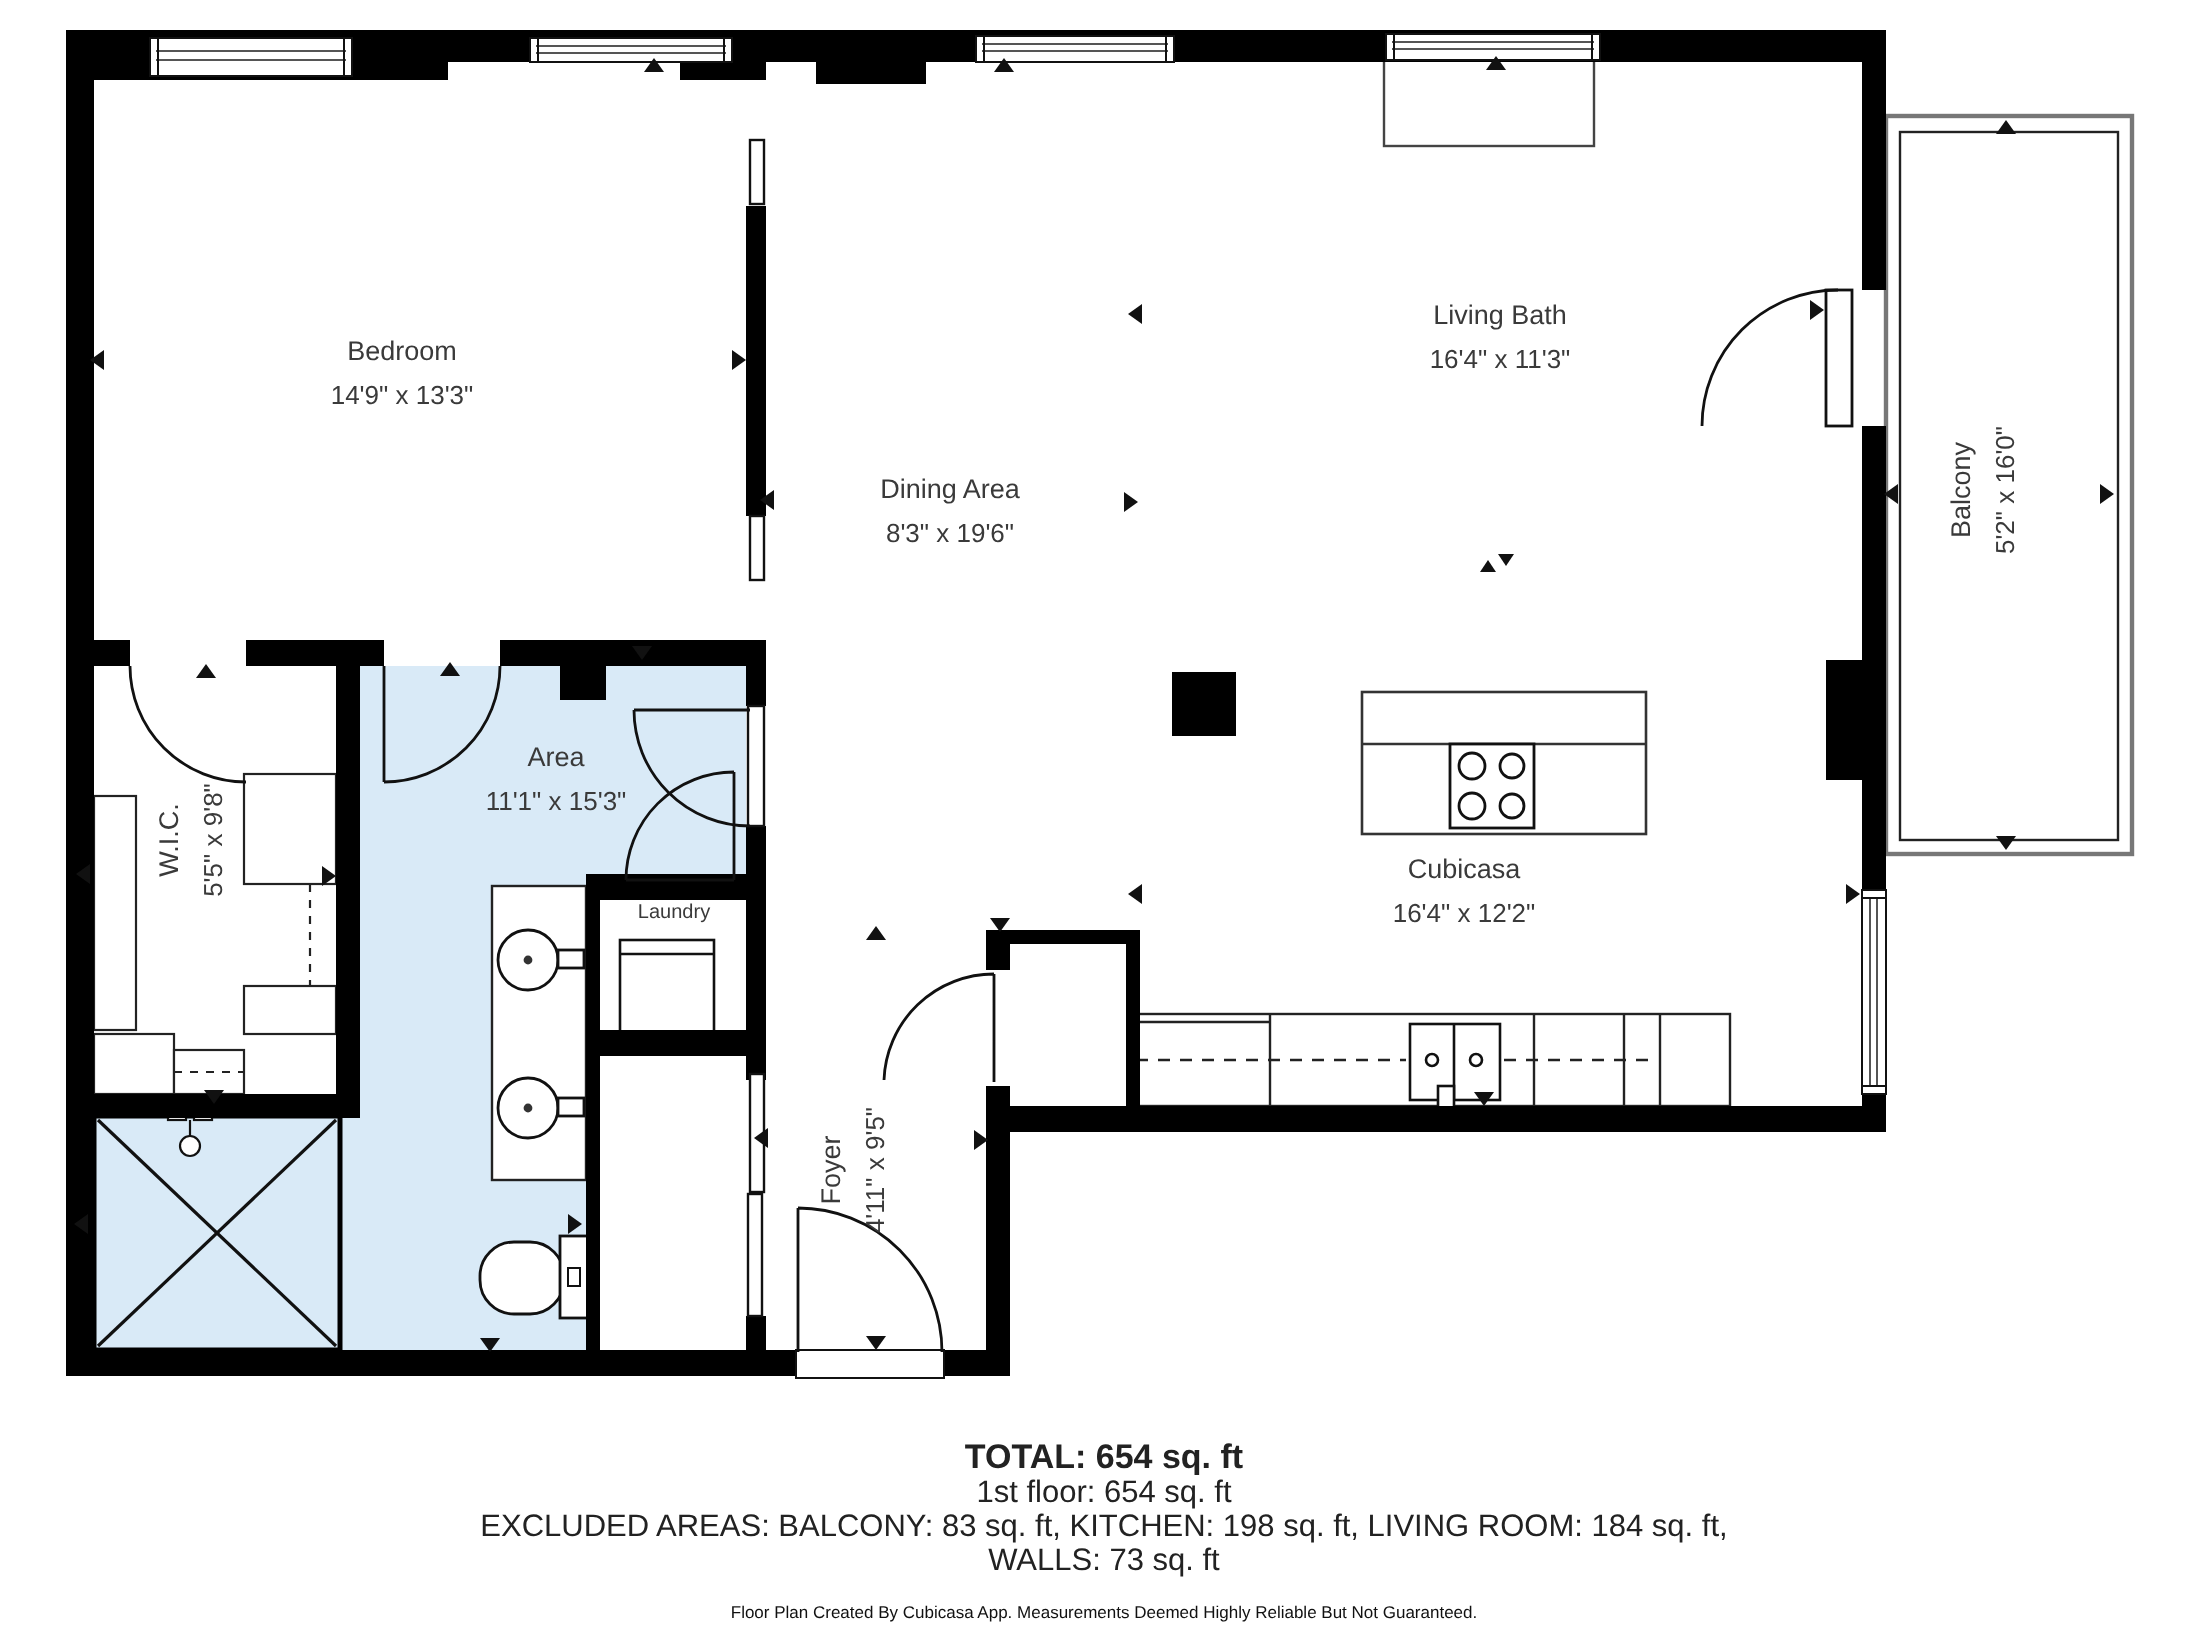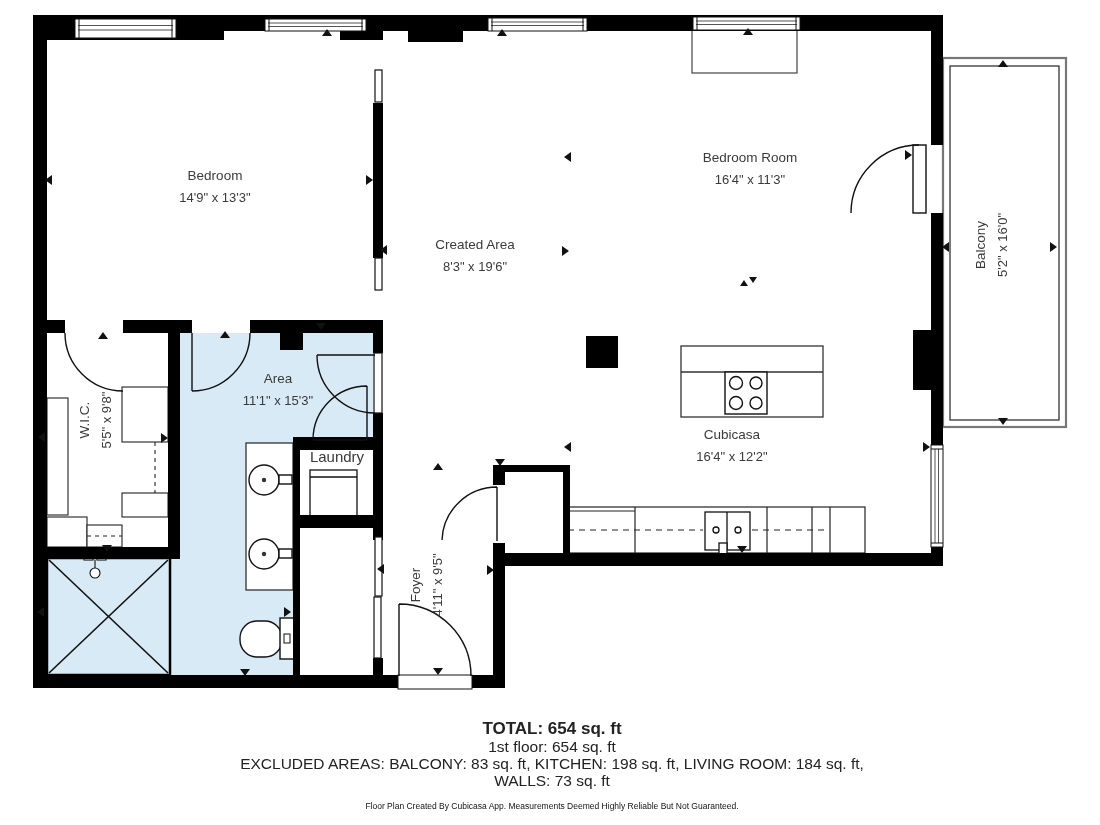--- a/index.html
+++ b/index.html
@@ -226,42 +226,42 @@
         <path d="M161 433 L161 443 L168 438 Z"></path>
     <path d="M487 565 L487 575 L494 570 Z"></path>
         <path d="M923 442 L923 452 L930 447 Z"></path>
     <path d="M905 150 L905 160 L912 155 Z"></path>
         <path d="M284 607 L284 617 L291 612 Z"></path>
     <path d="M740 286 L748 286 L744 280 Z"></path>
         <path d="M749 277 L757 277 L753 283 Z"></path>
   </g>
 </svg>
 
-  <div class="hlabel" style="left:215px;top:187px">
+  <div class="hlabel" style="left:201px;top:187px">
     <div class="room-name">Bedroom</div>
     <div class="room-dims">14'9" x 13'3"</div>
   </div>
   <div class="hlabel" style="left:475px;top:256px">
-    <div class="room-name">Created Area</div>
+    <div class="room-name">Dining Area</div>
     <div class="room-dims">8'3" x 19'6"</div>
   </div>
   <div class="hlabel" style="left:750px;top:169px">
-    <div class="room-name">Bedroom Room</div>
+    <div class="room-name">Living Bath</div>
     <div class="room-dims">16'4" x 11'3"</div>
   </div>
   <div class="hlabel" style="left:732px;top:446px">
     <div class="room-name">Cubicasa</div>
     <div class="room-dims">16'4" x 12'2"</div>
   </div>
   <div class="hlabel" style="left:278px;top:390px">
     <div class="room-name">Area</div>
     <div class="room-dims">11'1" x 15'3"</div>
   </div>
   <div class="hlabel" style="left:337px;top:457px">
-    <div class="room-name" style="font-size:15px">Laundry</div>
+    <div class="room-name" style="font-size:10px">Laundry</div>
   </div>
   <div class="vlabel" style="left:96px;top:420px">
     <div class="room-name">W.I.C.</div>
     <div class="room-dims">5'5" x 9'8"</div>
   </div>
   <div class="vlabel" style="left:427px;top:585px">
     <div class="room-name">Foyer</div>
     <div class="room-dims">4'11" x 9'5"</div>
   </div>
   <div class="vlabel" style="left:992px;top:245px">

